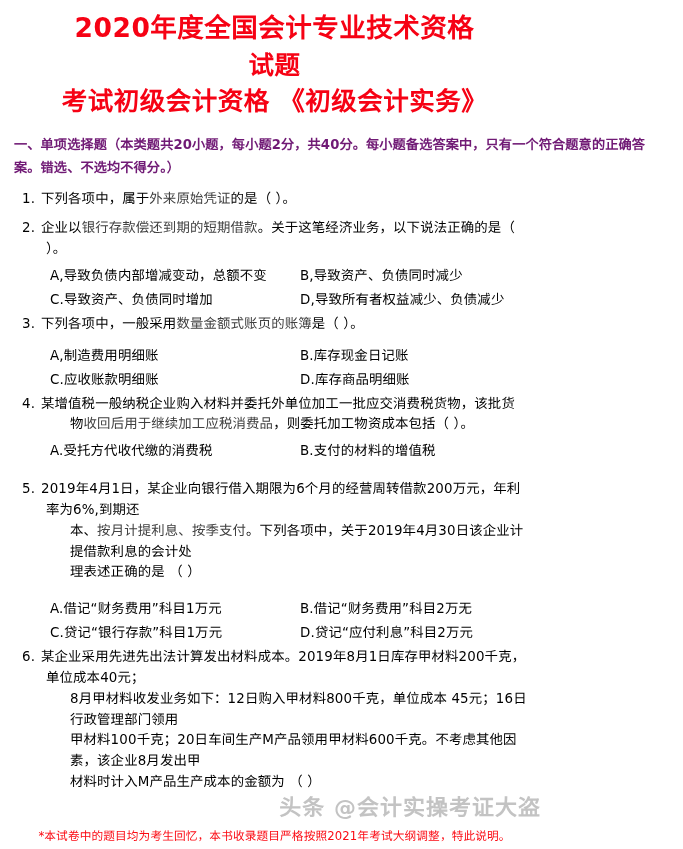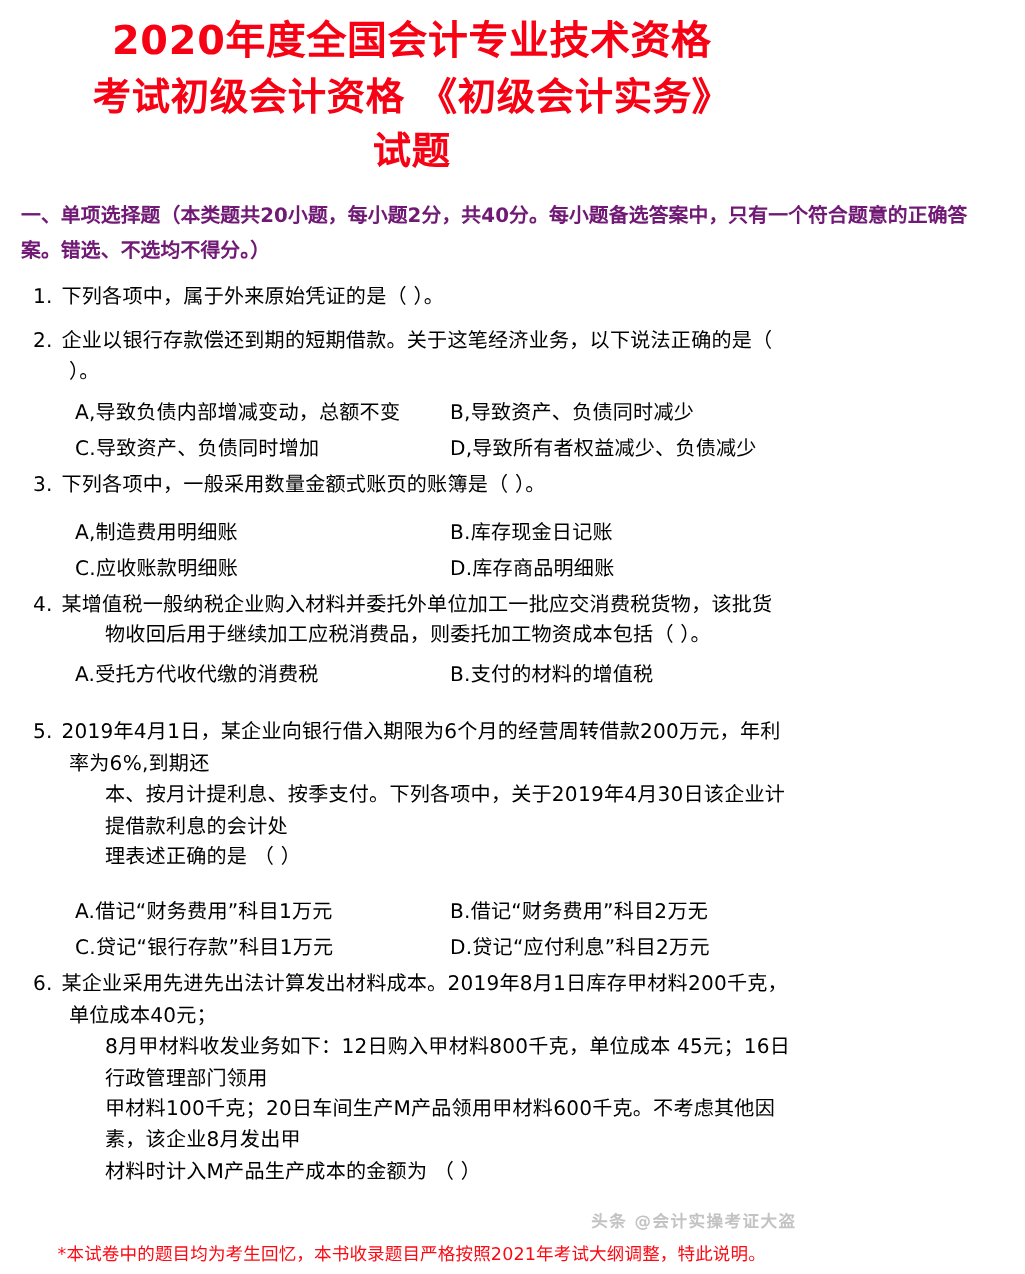--- a/index.html
+++ b/index.html
@@ -76,21 +76,21 @@
   .q-num {
     display: inline-block;
     min-width: 19px;
     text-indent: 0;
   }
   .q-cont {
     display: block;
     padding-left: 24px;
     text-indent: 0;
   }
-  .hl { color: #000000; }
+  .hl { color: #404040; }
 
   .q-options {
     margin: 2px 0 0 0;
     padding: 0;
   }
   .opt-row {
     display: block;
     position: relative;
     font-size: 13.4px;
     line-height: 1.5;
@@ -109,23 +109,23 @@
   }
 
   
   .gap-sm { height: 4px; }
   .gap-md { height: 9px; }
   .gap-lg { height: 14px; }
 
   
   .watermark {
     position: absolute;
-    right: 18px;
+    right: 8px;
     bottom: 28px;
-    font-size: 11px;
+    font-size: 22px;
     font-weight: bold;
     color: #b9b9b9;
     opacity: 0.85;
     white-space: nowrap;
     letter-spacing: 1px;
     pointer-events: none;
   }
 
   
   .footnote {
@@ -140,22 +140,22 @@
     white-space: nowrap;
   }
 </style>
 </head>
 <body>
 
 <div class="page">
 
   <div class="doc-title">
     <span class="title-line l1">2020年度全国会计专业技术资格</span>
+    <span class="title-line l3">试题</span>
     <span class="title-line l2">考试初级会计资格 《初级会计实务》</span>
-    <span class="title-line l3">试题</span>
   </div>
 
   <div class="section-head">一、单项选择题（本类题共20小题，每小题2分，共40分。每小题备选答案中，只有一个符合题意的正确答案。错选、不选均不得分。）</div>
 
   <div class="qlist">
 
     <div class="question">
       <div class="q-stem"><span class="q-num">1.</span><span>下列各项中，属于</span><span class="hl">外来原始凭证</span><span>的是（   ）。</span></div>
       <div class="gap-sm"></div>
     </div>

